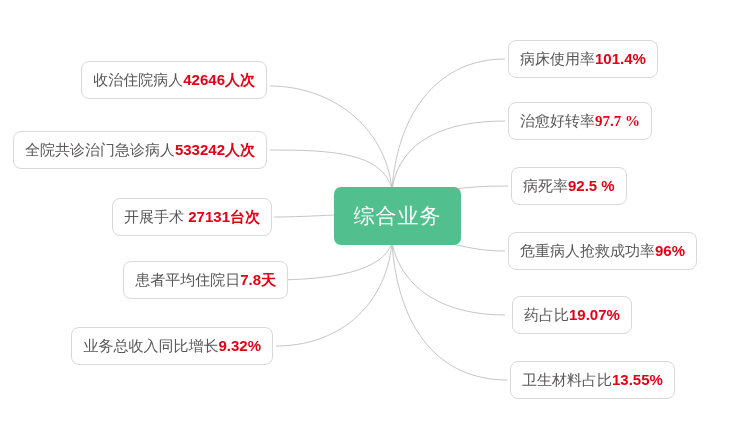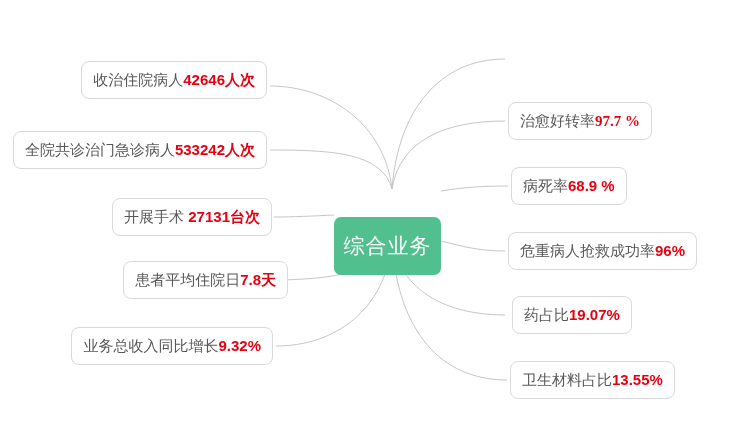--- a/index.html
+++ b/index.html
@@ -34,30 +34,29 @@
     color: #595757;
     white-space: nowrap;
   }
   .leaf .val {
     color: #e60012;
     font-weight: bold;
   }
   .center-node {
     position: absolute;
     left: 334px; top: 187px;
-    width: 107px; height: 58px;
+    width: 127px; height: 58px;
     background: #52bf8f;
     border-radius: 7px;
     color: #ffffff;
     font-size: 21px;
     letter-spacing: 1px;
     display: flex;
     align-items: center;
     justify-content: center;
-    margin-top: 30px;
   }
   
   .l1 { right: 477px; top: 61px; }
   .l2 { right: 477px; top: 131px; }
   .l3 { right: 472px; top: 198px; }
   .l4 { right: 456px; top: 261px; }
   .l5 { right: 471px; top: 327px; }
   
   .r1 { left: 508px; top: 40px; }
   .r2 { left: 508px; top: 102px; font-family: Liberation Serif, serif; }
@@ -98,25 +97,28 @@
   <div class="leaf l3">
     <span class="lbl">开展手术 </span><span class="val">27131台次</span>
   </div>
   <div class="leaf l4">
     <span class="lbl">患者平均住院日</span><span class="val">7.8天</span>
   </div>
   <div class="leaf l5">
     <span class="lbl">业务总收入同比增长</span><span class="val">9.32%</span>
   </div>
 
+  <div class="leaf r1">
+    <span class="lbl">病床使用率</span><span class="val">101.4%</span>
+  </div>
   <div class="leaf r2">
     <span class="lbl">治愈好转率</span><span class="val">97.7 %</span>
   </div>
   <div class="leaf r3">
-    <span class="lbl">病死率</span><span class="val">68.9 %</span>
+    <span class="lbl">病死率</span><span class="val">92.5 %</span>
   </div>
   <div class="leaf r4">
     <span class="lbl">危重病人抢救成功率</span><span class="val">96%</span>
   </div>
   <div class="leaf r5">
     <span class="lbl">药占比</span><span class="val">19.07%</span>
   </div>
   <div class="leaf r6">
     <span class="lbl">卫生材料占比</span><span class="val">13.55%</span>
   </div>

